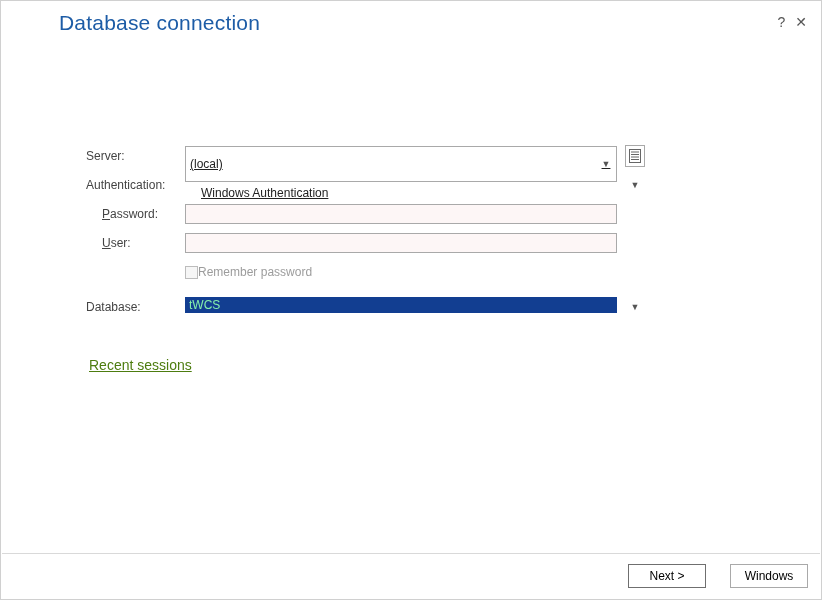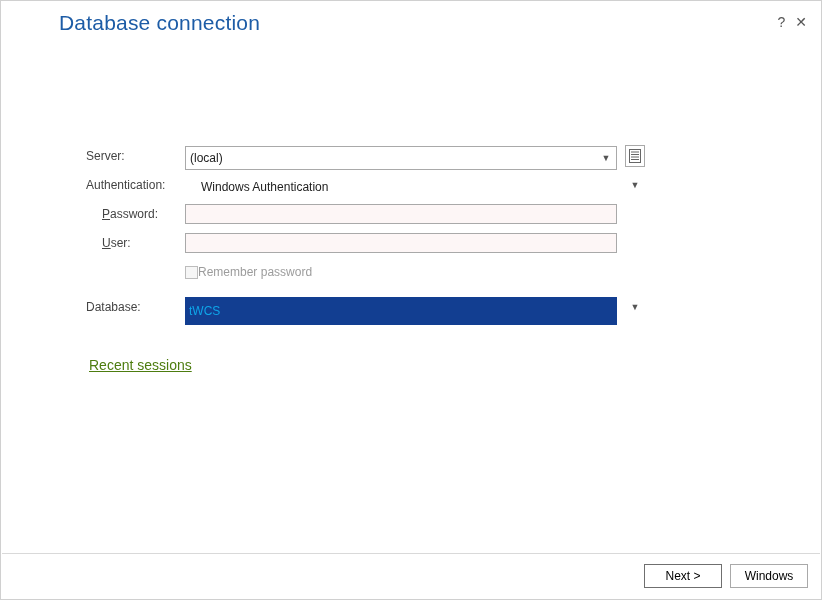--- a/index.html
+++ b/index.html
@@ -65,26 +65,27 @@
     .after {
       width: 28px;
       display: flex;
       justify-content: center;
       align-items: center;
       padding-left: 8px;
     }
     .combo {
       display: flex;
       align-items: center;
-      height: 24px;
+      height: 36px;
       border: 1px solid #a9a9a9;
       background: #fff;
       padding: 0 3px 0 4px;
       font-size: 12px;
       color: #222;
+      text-decoration: underline;
     }
     .combo .txt { flex: 1; }
     .combo .caret {
       width: 14px;
       text-align: center;
       color: #555;
       font-size: 9px;
     }
     .combo.flat { border: none; background: transparent; padding-left: 2px; margin-left: 14px; }
     .caret-only {
@@ -113,23 +114,23 @@
     }
     .checkbox-box {
       width: 13px;
       height: 13px;
       border: 1px solid #bcbcbc;
       background: #f6f6f6;
     }
     .db-selected {
       display: flex;
       align-items: center;
-      height: 28px;
+      height: 16px;
       background: #123e91;
-      color: #0ea5e9;
+      color: #86efac;
       padding: 0 4px;
       font-size: 12px;
       width: 100%;
     }
     .browse-btn {
       width: 22px;
       height: 22px;
       border: 1px solid #a9a9a9;
       background: #fff;
       display: flex;
@@ -150,21 +151,21 @@
       position: absolute;
       left: 1px;
       right: 1px;
       bottom: 1px;
       height: 45px;
       border-top: 1px solid #d9d9d9;
       display: flex;
       justify-content: flex-end;
       align-items: center;
       padding-right: 12px;
-      gap: 8px;
+      gap: 24px;
       background: #fff;
     }
     .btn {
       min-width: 78px;
       height: 24px;
       border: 1px solid #a9a9a9;
       background: #fff;
       font-size: 12px;
       font-family: inherit;
       cursor: pointer;

